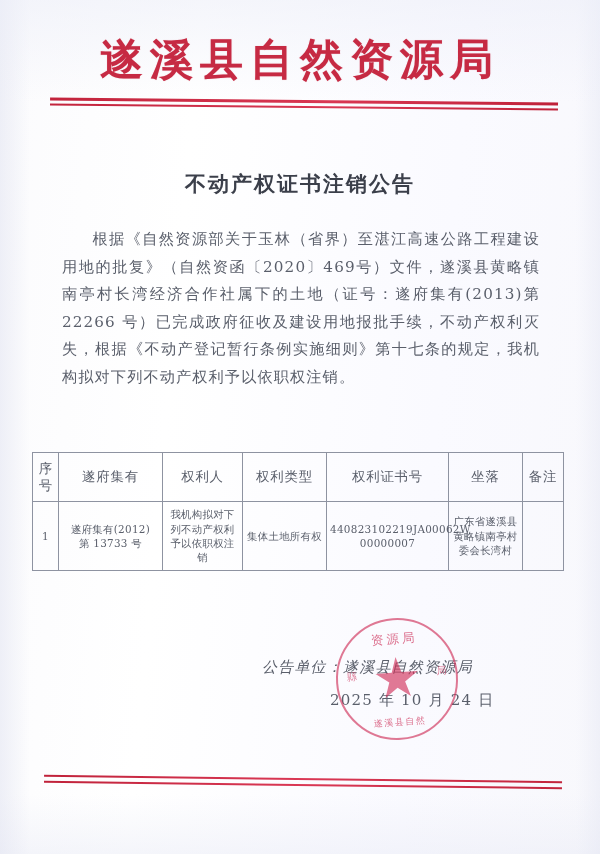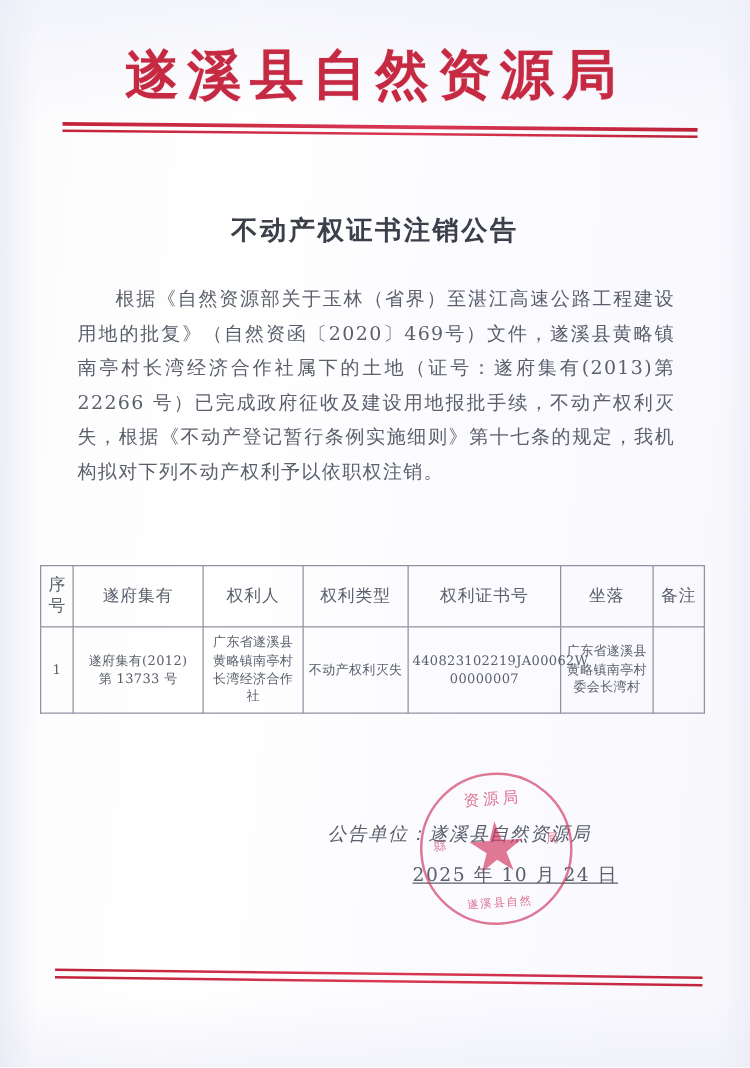--- a/index.html
+++ b/index.html
@@ -168,21 +168,20 @@
     top: 0;
     left: 262px;
     white-space: nowrap;
     font-style: italic;
   }
   .sign-date {
     position: absolute;
     top: 33px;
     left: 330px;
     white-space: nowrap;
-    text-decoration: underline;
   }
 
   
   .seal {
     position: absolute;
     top: 618px;
     left: 336px;
     width: 118px;
     height: 118px;
     border: 2.6px solid rgba(206,44,86,0.72);
@@ -290,22 +289,22 @@
         <th>备注</th>
       </tr>
     </thead>
     <tbody>
       <tr>
         <td class="td-seq">1</td>
         <td>
           <div>遂府集有(2012)</div>
           <div>第 13733 号</div>
         </td>
-        <td>广东省遂溪县黄略镇南亭村长湾经济合作社</td>
-        <td>不动产权利灭失</td>
+        <td>我机构拟对下列不动产权利予以依职权注销</td>
+        <td>集体土地所有权</td>
         <td class="td-unit">
           <div>440823102219JA00062W</div>
           <div>00000007</div>
         </td>
         <td>广东省遂溪县黄略镇南亭村委会长湾村</td>
         <td></td>
       </tr>
     </tbody>
   </table>
 

